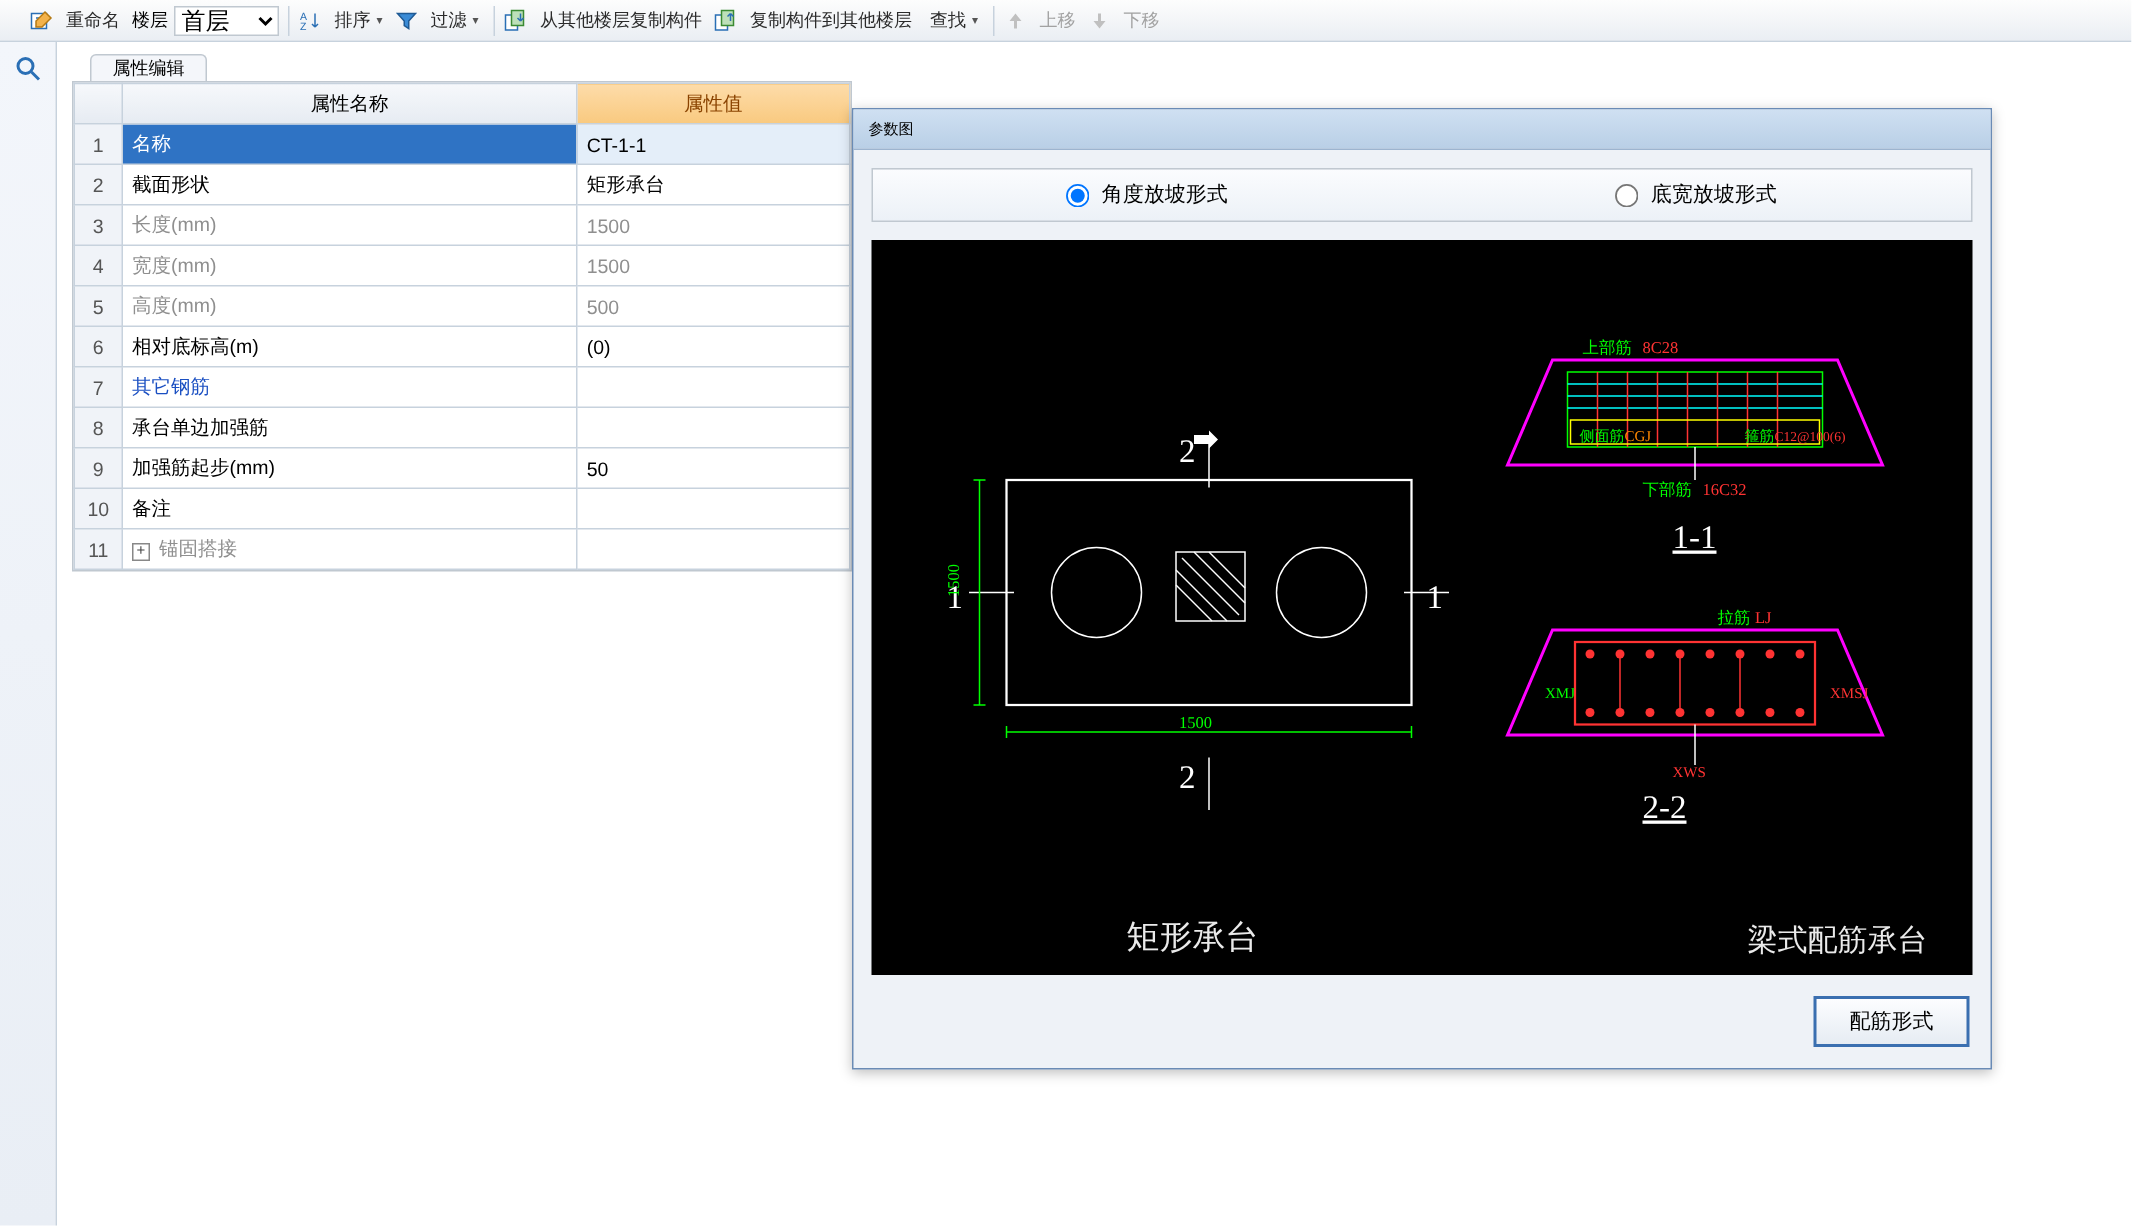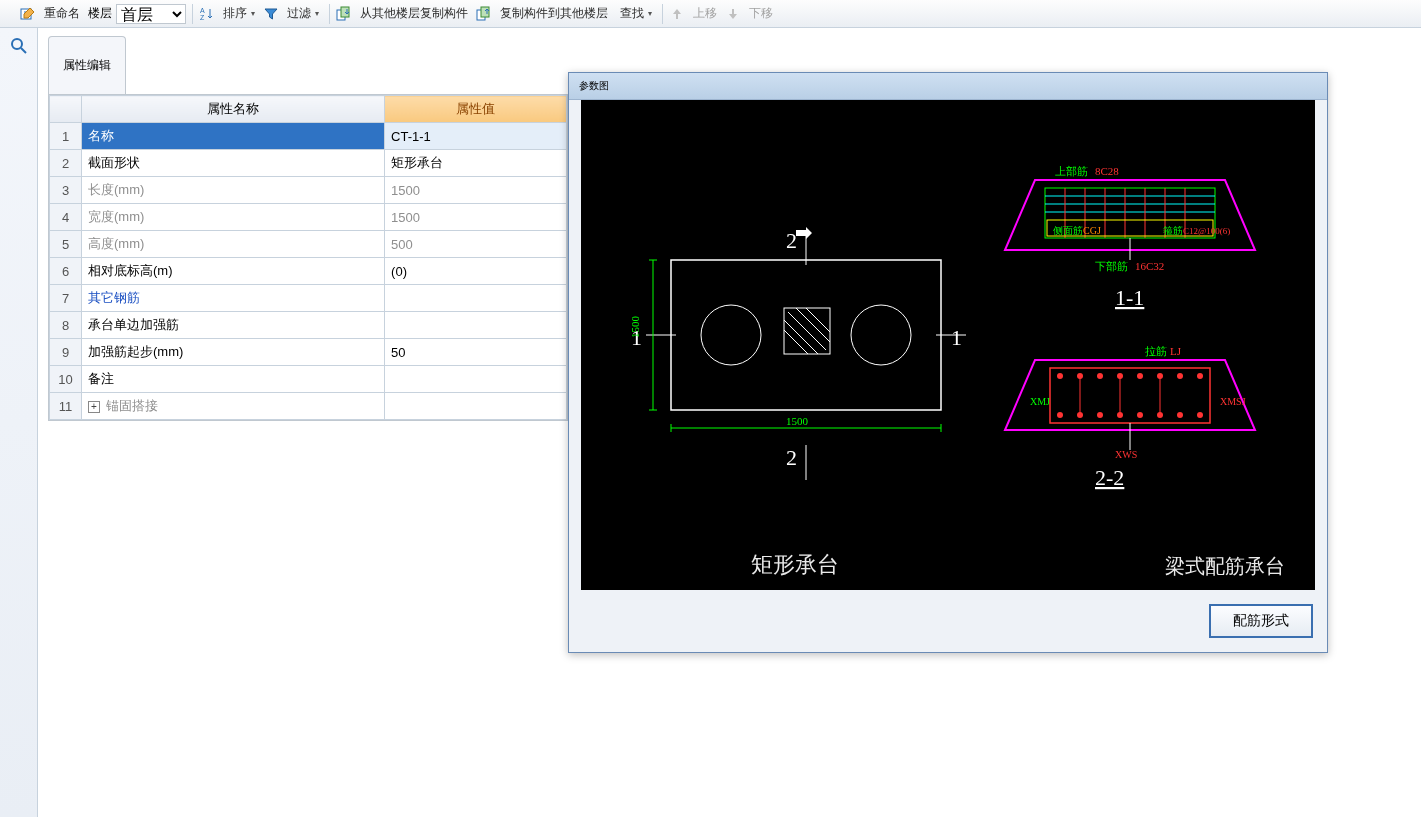--- a/index.html
+++ b/index.html
@@ -15,22 +15,22 @@
   .toolbar .btn .drop { font-size:8px; color:#555; }
   .toolbar .disabled { color:#a2a2a2; }
   .toolbar select { font-size:16px; height:20px; border:1px solid #c0c8d0; background:#fff; }
   .ic { display:inline-block; width:16px; height:16px; }
 
   .left-strip { position:absolute; left:0; top:28px; width:38px; height:calc(100% - 28px);
     background:linear-gradient(#f3f6fb,#e9eef5); border-right:1px solid #c7d2dd; }
   .left-strip .mag { margin:8px auto; width:20px; height:20px; display:block; }
 
   .work { position:absolute; left:38px; top:28px; right:0; bottom:0; background:#fff; }
-  .panel-tab { display:inline-block; padding:20px 14px; background:#f4f6fa; border:1px solid #c0c8d0;
-    border-bottom:none; border-radius:4px 4px 0 0; margin:8px 0 0 10px; }
+  .panel-tab { display:inline-block; padding:0 14px; background:#f4f6fa; border:1px solid #c0c8d0;
+    border-bottom:none; border-radius:4px 4px 0 0; margin:8px 0 0 22px; }
   .grid-wrap { margin:0 10px; border:1px solid #c0c8d0; width:520px; }
 
   table.grid { border-collapse:collapse; width:100%; }
   table.grid th, table.grid td { border:1px solid #c7d2dd; height:27px; padding:0 6px; font-size:13px; }
   table.grid th { background:linear-gradient(#f6f8fb,#e6ebf2); font-weight:normal; text-align:center; }
   table.grid th.val { background:linear-gradient(#fddca9,#f9c97f); color:#8a4300; }
   table.grid td.rownum { width:30px; text-align:center; background:#f0f3f8; color:#555; }
   table.grid tr.sel td.rownum { background:#f7dla0; }
   table.grid tr.sel td.name { background:#2f73c4; color:#fff; }
   table.grid tr.sel td.val  { background:#e4eef9; }
@@ -226,20 +226,30 @@
             <td class="val dim"></td>
           </tr>
         </tbody>
     </table>
   </div>
 
   
   <div class="param-win">
     <div class="param-title">参数图</div>
 
+    <div class="radio-bar">
+      <label>
+        <input type="radio" name="slope" checked="" style="">
+        <span>角度放坡形式</span>
+      </label>
+      <label>
+        <input type="radio" name="slope" style="">
+        <span>底宽放坡形式</span>
+      </label>
+    </div>
 
     <div class="diagram">
 
       <svg width="390" height="430" style="position:absolute;left:10px;top:30px">
         <rect x="80" y="130" width="270" height="150" fill="none" stroke="#fff" stroke-width="1.5"></rect>
         <circle cx="140" cy="205" r="30" fill="none" stroke="#fff"></circle>
         <circle cx="290" cy="205" r="30" fill="none" stroke="#fff"></circle>
         <rect x="193" y="178" width="46" height="46" fill="none" stroke="#fff"></rect>
         <g stroke="#fff">
             <line x1="197" y1="182" x2="235" y2="220"></line>

